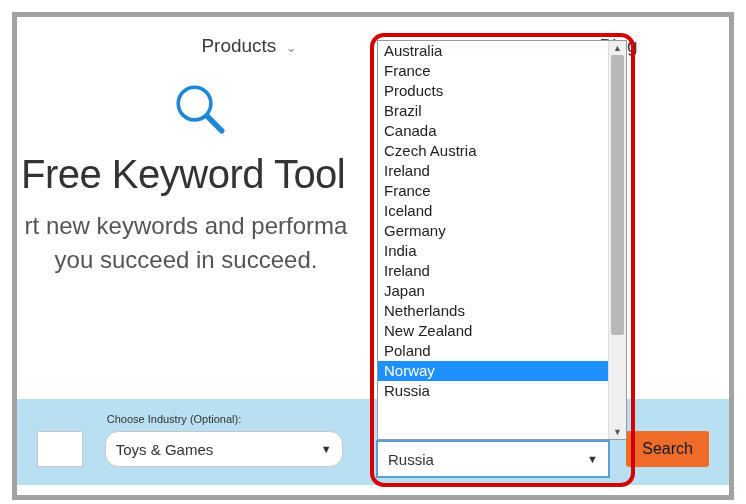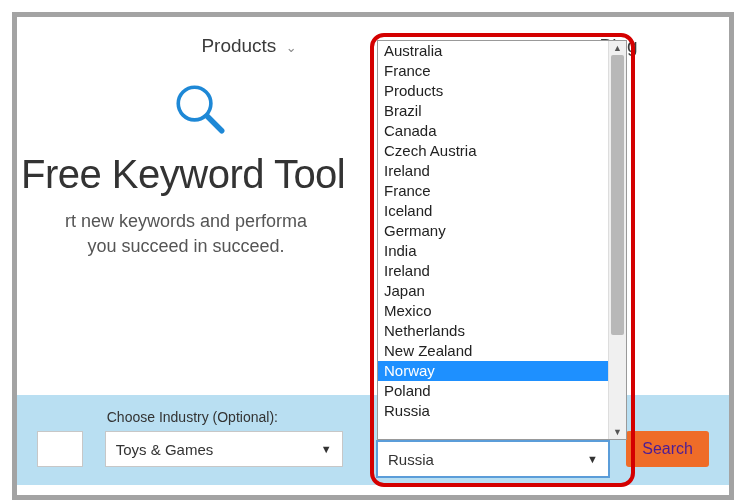--- a/index.html
+++ b/index.html
@@ -57,41 +57,41 @@
       color: #1e88d6;
     }
     .hero h1 {
       font-size: 40px;
       font-weight: 400;
       color: #333;
       margin-bottom: 12px;
       letter-spacing: -0.5px;
     }
     .hero-sub {
-      font-size: 18px;
+      font-size: 24px;
       color: #555;
       max-width: 330px;
       line-height: 1.4;
       text-align: center;
     }
 
     .filter-bar {
       position: absolute;
       bottom: 10px;
       left: 0;
       right: 0;
       background: #b9dff2;
       padding: 14px 20px 18px;
       display: flex;
       align-items: flex-end;
       gap: 22px;
     }
     .col { display: flex; flex-direction: column; }
     .col-label {
-      font-size: 14px;
+      font-size: 11px;
       color: #333;
       margin-bottom: 6px;
       padding-left: 2px;
     }
     .kw-input {
       width: 48px;
       height: 36px;
       background: #fff;
       border: 1px solid #c7c7c7;
     }
@@ -100,29 +100,29 @@
       background: #fff;
       border: 1px solid #c7c7c7;
       display: flex;
       align-items: center;
       justify-content: space-between;
       padding: 0 10px;
       font-size: 15px;
       color: #333;
       cursor: pointer;
     }
-    .select.industry { width: 238px; }
+    .select.industry { width: 238px; border-radius: 13px; }
     .select.country { width: 232px; outline: 2px solid #5b9dd9; outline-offset: -1px; }
     .select .tri { color: #333; font-size: 11px; }
 
     .search-btn {
       height: 36px;
       padding: 0 16px;
       background: #ef6c28;
-      color: #4c1d95;
+      color: #0f172a;
       border: none;
       font-size: 16px;
       border-radius: 3px;
       cursor: pointer;
     }
 
     
     .highlight-box {
       position: absolute;
       left: 353px;
@@ -255,25 +255,24 @@
         <div class="dd-item">Brazil</div>
         <div class="dd-item">Canada</div>
         <div class="dd-item">Czech Austria</div>
         <div class="dd-item">Ireland</div>
         <div class="dd-item">France</div>
         <div class="dd-item">Iceland</div>
         <div class="dd-item">Germany</div>
         <div class="dd-item">India</div>
         <div class="dd-item">Ireland</div>
         <div class="dd-item">Japan</div>
-        <div class="dd-item">Mexico</div>
         <div class="dd-item">Netherlands</div>
         <div class="dd-item">New Zealand</div>
+        <div class="dd-item">Poland</div>
         <div class="dd-item highlighted">Norway</div>
-        <div class="dd-item">Poland</div>
         <div class="dd-item">Russia</div>
       </div>
     <div class="dd-scroll">
       <div class="dd-scroll-arrow up">▲</div>
       <div class="dd-scroll-thumb"></div>
       <div class="dd-scroll-arrow down">▼</div>
     </div>
   </div>
 
   <div class="highlight-box"></div>

